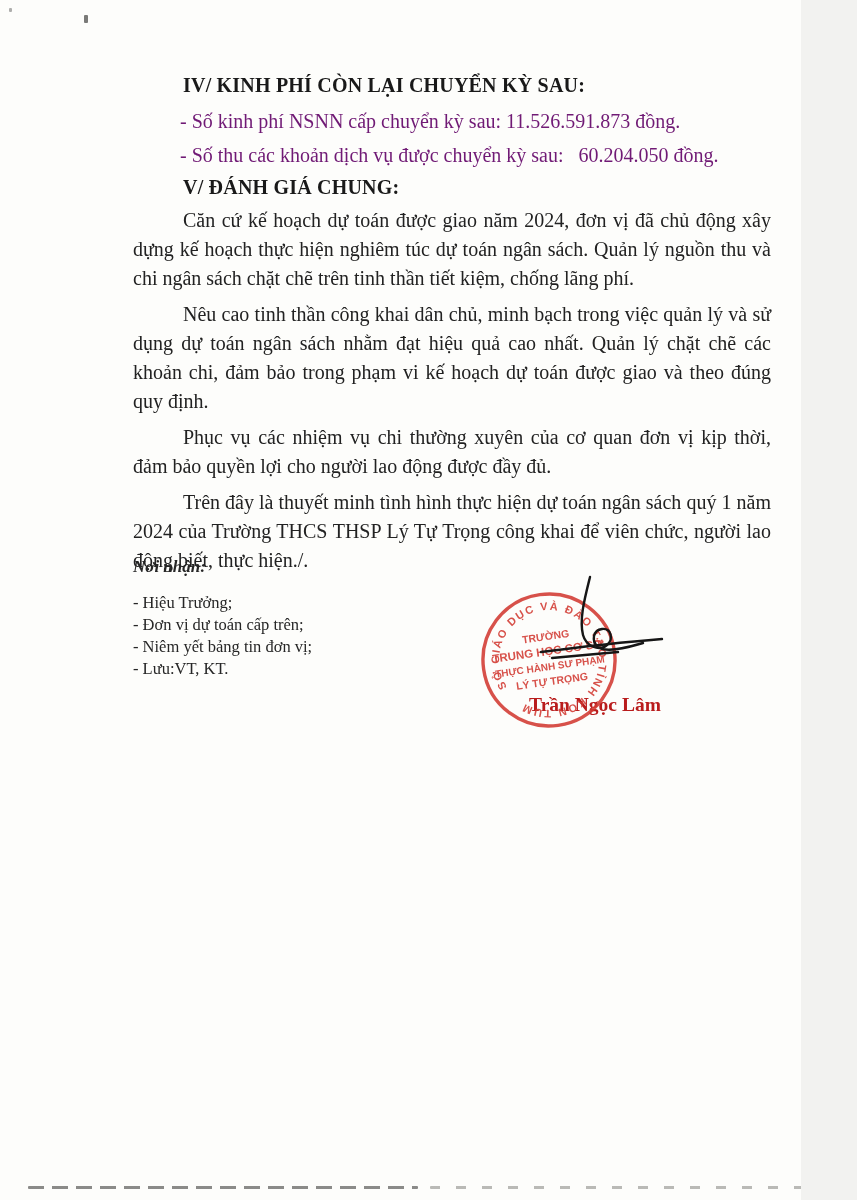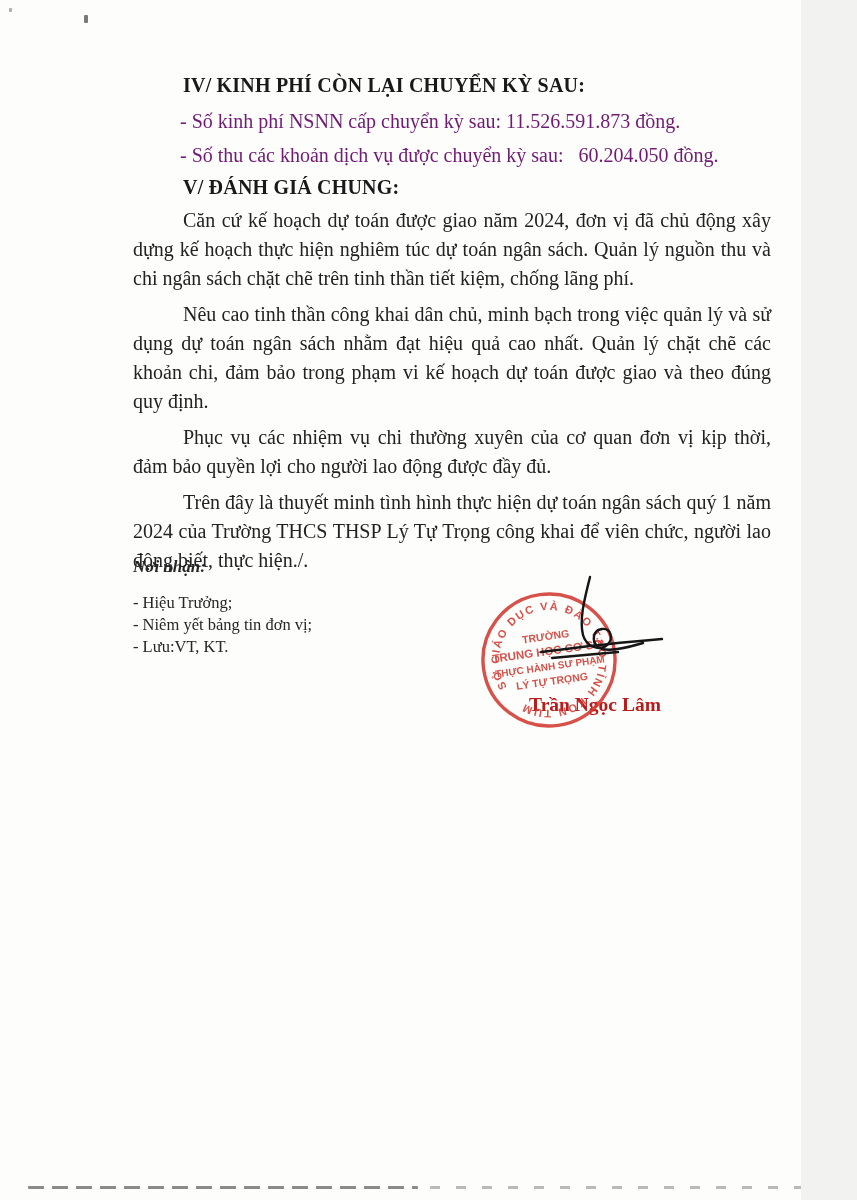--- a/index.html
+++ b/index.html
@@ -98,20 +98,21 @@
   <div class="paragraphs">
     <p>Căn cứ kế hoạch dự toán được giao năm 2024, đơn vị đã chủ động xây dựng kế hoạch thực hiện nghiêm túc dự toán ngân sách. Quản lý nguồn thu và chi ngân sách chặt chẽ trên tinh thần tiết kiệm, chống lãng phí.</p>
     <p>Nêu cao tinh thần công khai dân chủ, minh bạch trong việc quản lý và sử dụng dự toán ngân sách nhằm đạt hiệu quả cao nhất. Quản lý chặt chẽ các khoản chi, đảm bảo trong phạm vi kế hoạch dự toán được giao và theo đúng quy định.</p>
     <p>Phục vụ các nhiệm vụ chi thường xuyên của cơ quan đơn vị kịp thời, đảm bảo quyền lợi cho người lao động được đầy đủ.</p>
     <p>Trên đây là thuyết minh tình hình thực hiện dự toán ngân sách quý 1 năm 2024 của Trường THCS THSP Lý Tự Trọng công khai để viên chức, người lao động biết, thực hiện./.</p>
   </div>
 
   <div class="recipients">
     <div class="label">Nơi nhận:</div>
     <div>- Hiệu Trưởng;</div>
+    <div>- Đơn vị dự toán cấp trên;</div>
     <div>- Niêm yết bảng tin đơn vị;</div>
     <div>- Lưu:VT, KT.</div>
   </div>
 
 
   <div class="signer-name">Trần Ngọc Lâm</div>
 
   <svg class="stamp-signature-svg" viewBox="0 0 250 190">
 
     <g transform="rotate(-8 109 107)" opacity="0.88">

